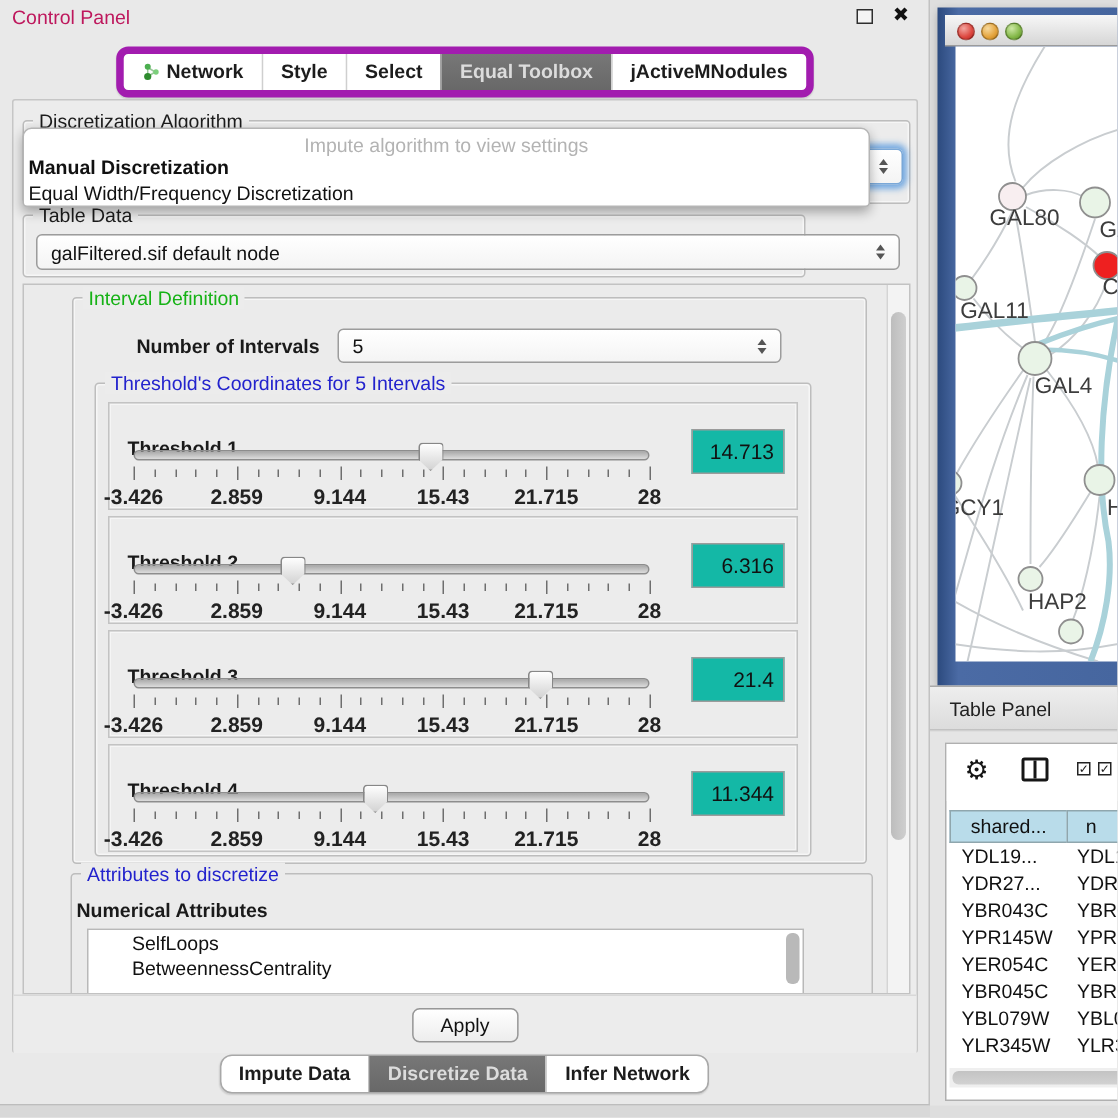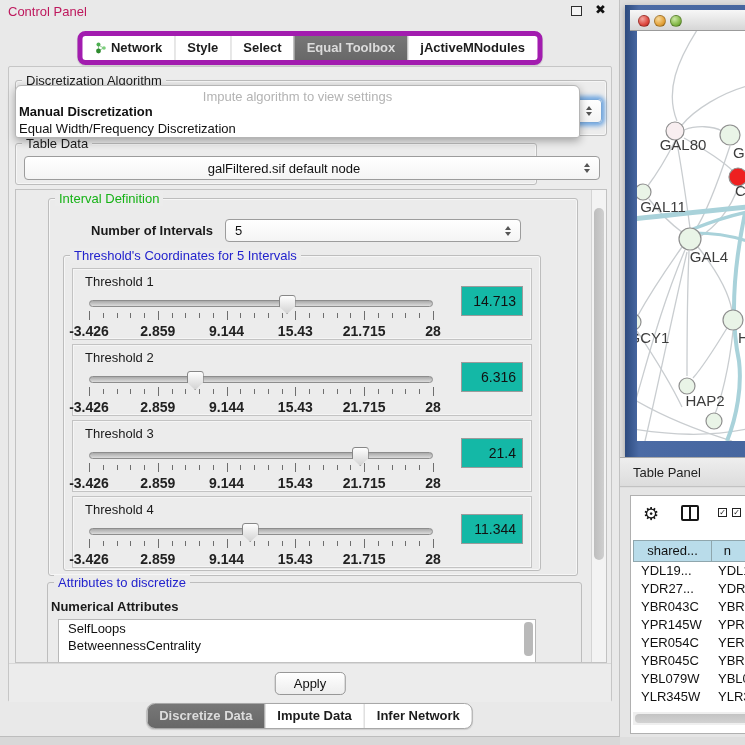--- a/index.html
+++ b/index.html
@@ -57,38 +57,38 @@
   
   .scrollpane { position:absolute; left:6px; top:122px; width:592px; height:474px;
     border:1px solid #c2c2c2; background:#ebebeb; overflow:hidden; }
   .vlane { position:absolute; right:0; top:0; bottom:0; width:15px;
     background:#f3f3f3; border-left:1px solid #d4d4d4; }
   .vthumb { position:absolute; right:2px; top:18px; width:10px; height:352px;
     background:linear-gradient(90deg,#bdbdbd,#cfcfcf); border-radius:5px; }
   
   .thr-panel { position:absolute; left:8px; width:460px; height:72px;
     background:#ececec; border:1px solid #c3c3c3; box-shadow:inset 0 0 0 1px #f5f5f5; }
-  .thr-title { position:absolute; left:12px; top:5px; font-weight:normal; font-size:13px; }
+  .thr-title { position:absolute; left:12px; top:22px; font-weight:bold; font-size:13px; }
   .slider { position:absolute; left:16px; top:26px; width:344px; height:42px; }
   .track { position:absolute; left:0; right:0; top:5px; height:7px; border-radius:4px;
     background:linear-gradient(#a9a9a9,#dcdcdc); border:1px solid #8d8d8d; }
   .handle { position:absolute; top:0; width:17px; height:19px;
     background:linear-gradient(#fefefe,#d3d3d3); border:1px solid #878787; border-radius:3px;
     clip-path:polygon(0 0,100% 0,100% 58%,50% 100%,0 58%); }
   .ticks { position:absolute; left:0; right:0; top:16px; height:10px; }
   .tick { position:absolute; top:2px; width:1px; height:5px; background:#6e6e6e; }
   .tick.major { top:0; height:9px; }
   .tlabels { position:absolute; left:0; right:0; top:28px; height:12px; }
   .tlabel { position:absolute; transform:translateX(-50%); font-size:14px; font-weight:bold; color:#222; white-space:nowrap; }
   .vbox { position:absolute; right:8px; top:17px; width:62px; height:30px;
     background:#14b8a6; border:1px solid #9b9b9b; font-size:14px; color:#111;
     text-align:right; padding-right:6px; font-family:inherit; }
   
   .attr-list { position:absolute; background:#fff; border:1px solid #b8b8b8; overflow:hidden; }
-  .attr-item { height:17px; line-height:17px; padding-left:9px; font-size:13px; color:#111; }
+  .attr-item { height:17px; line-height:17px; padding-left:9px; font-size:13px; color:#111;margin-left:20px; }
   .alane { position:absolute; right:2px; top:2px; width:9px; height:54px; }
   .athumb { position:absolute; left:0; top:0; width:9px; height:34px; background:#b9b9b9; border-radius:4px; }
   
   .apply-bar { position:absolute; left:0; right:0; top:596px; height:39px;
     border-top:1px solid #d8d8d8; background:#ececec; }
   .btn { position:absolute; left:50%; transform:translateX(-50%); top:8px;
     padding:3px 18px; background:linear-gradient(#fff,#ededed); border:1px solid #979797;
     border-radius:5px; font-size:13px; color:#111; }
   .bottom-tabbar { position:absolute; top:703px; left:50%; transform:translateX(-50%);
     display:inline-flex; background:#fff; border:1px solid #a8a8a8; border-radius:8px;
@@ -186,21 +186,21 @@
     </div>
 
     <div class="popup">
       <div class="ph">Impute algorithm to view settings</div>
       <div id="popup-options">
           <div class="opt bold">Manual Discretization</div>
           <div class="opt">Equal Width/Frequency Discretization</div>
         </div>
     </div>
 
-    <div class="group" style="left:6px; top:76px; width:522px; height:42px;text-align:center;">
+    <div class="group" style="left:6px; top:76px; width:522px; height:42px;">
       <span class="glabel">Table Data</span>
       <div class="combo" style="left:8px; top:12px; width:576px; height:24px;">
         <span class="cval">galFiltered.sif default node</span>
         <span class="stepper">
             <i class="up"></i>
             <i class="dn"></i>
           </span>
       </div>
     </div>
 
@@ -418,25 +418,25 @@
         </div>
       </div>
     </div>
 
     <div class="apply-bar">
       <button class="btn">Apply</button>
     </div>
   </div>
 
   <div class="bottom-tabbar" id="bottom-tabbar">
+      <div class="tab">
+        <span>Impute Data</span>
+      </div>
       <div class="tab sel">
         <span>Discretize Data</span>
-      </div>
-      <div class="tab">
-        <span>Impute Data</span>
       </div>
       <div class="tab">
         <span>Infer Network</span>
       </div>
     </div>
 </div>
 
 <div class="rside">
 
   <div class="netwin">

